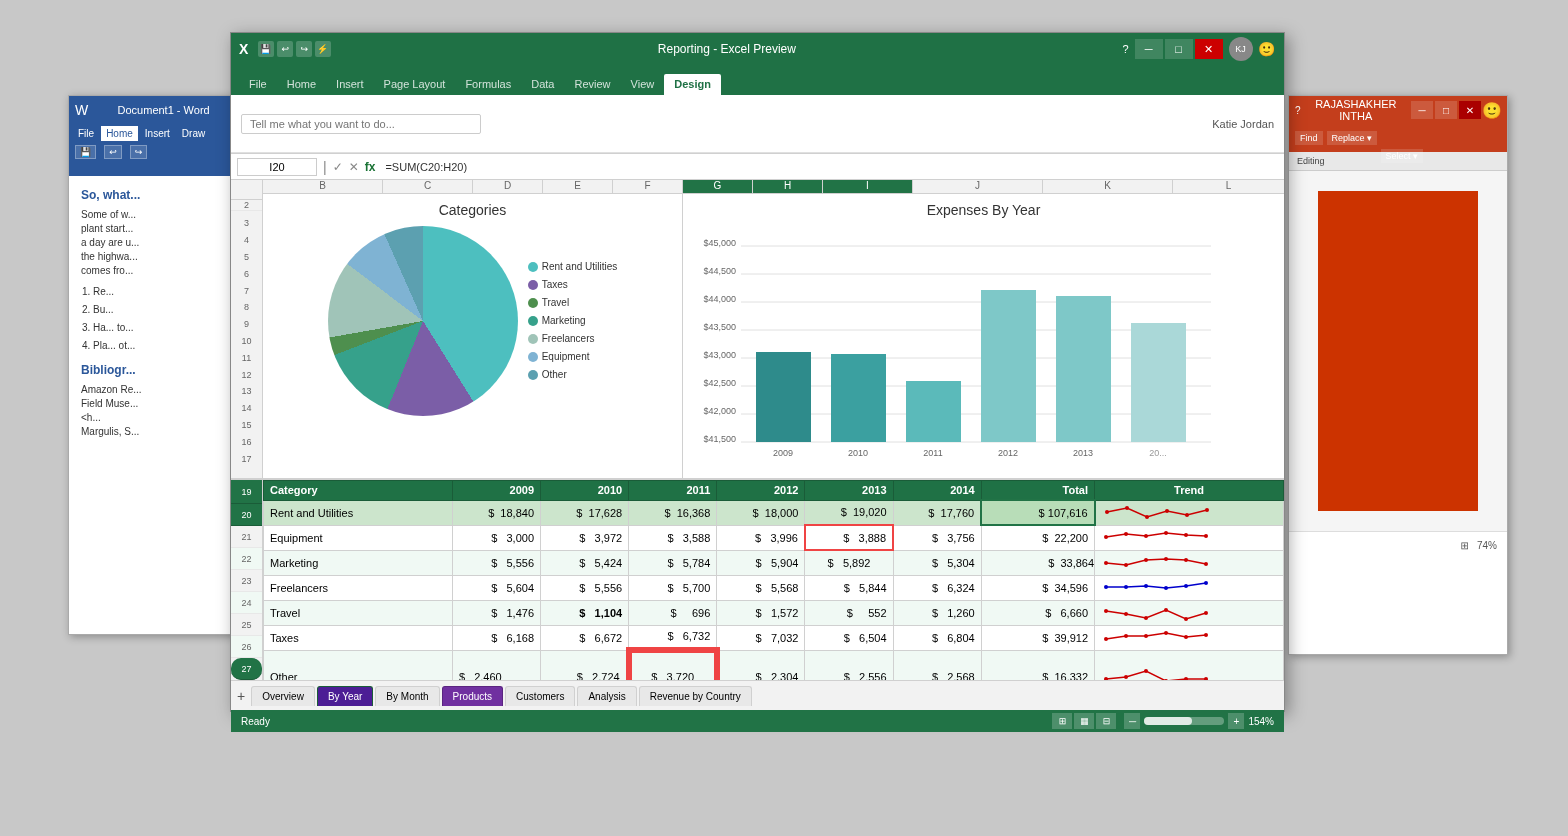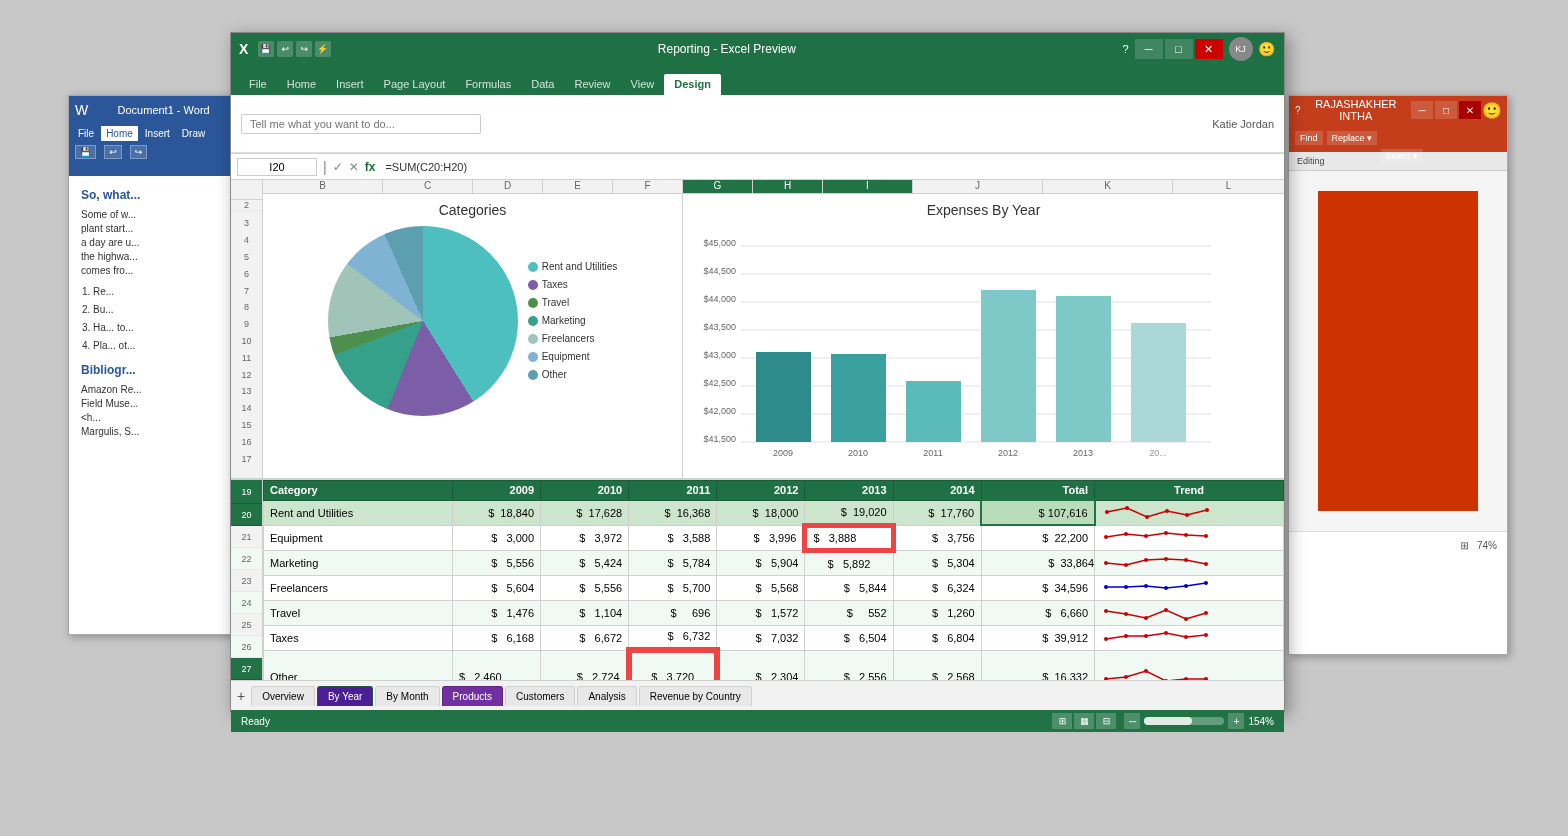--- a/index.html
+++ b/index.html
@@ -539,21 +539,21 @@
     <div style="display:flex;flex:1;overflow:hidden;">
       <div style="width:32px;background:#f2f2f2;border-right:1px solid #d0d0d0;flex-shrink:0;">
         <div style="height:24px;background:#217346;border-bottom:1px solid #1a5c38;display:flex;align-items:center;justify-content:center;font-size:9px;color:#fff;">19</div>
         <div style="height:22px;background:#217346;border-bottom:1px solid #1a5c38;display:flex;align-items:center;justify-content:center;font-size:9px;color:#fff;">20</div>
         <div style="height:22px;border-bottom:1px solid #e8e8e8;display:flex;align-items:center;justify-content:center;font-size:9px;color:#666;">21</div>
         <div style="height:22px;background:#f0f9f4;border-bottom:1px solid #e8e8e8;display:flex;align-items:center;justify-content:center;font-size:9px;color:#666;">22</div>
         <div style="height:22px;border-bottom:1px solid #e8e8e8;display:flex;align-items:center;justify-content:center;font-size:9px;color:#666;">23</div>
         <div style="height:22px;background:#f0f9f4;border-bottom:1px solid #e8e8e8;display:flex;align-items:center;justify-content:center;font-size:9px;color:#666;">24</div>
         <div style="height:22px;border-bottom:1px solid #e8e8e8;display:flex;align-items:center;justify-content:center;font-size:9px;color:#666;">25</div>
         <div style="height:22px;background:#f0f9f4;border-bottom:1px solid #e8e8e8;display:flex;align-items:center;justify-content:center;font-size:9px;color:#666;">26</div>
-        <div style="height:22px;background:#217346;border-bottom:1px solid #1a5c38;display:flex;align-items:center;justify-content:center;font-size:9px;color:#fff;">27</div>
+        <div style="height:22px;background:#217346;border-bottom:1px solid #1a5c38;display:flex;align-items:center;justify-content:center;font-size:9px;color:#fff;border-radius:10px;">27</div>
 
       </div>
       <div style="flex:1;overflow:hidden;">
         <table style="border-collapse:collapse;font-size:11px;table-layout:fixed;width:100%;">
 
           <thead>
             <tr style="background:#1f7145;">
               <th style="width:150px;padding:3px 6px;border:1px solid #1a5c38;color:#fff;text-align:left;font-weight:bold;">Category</th>
               <th style="width:70px;padding:3px 6px;border:1px solid #1a5c38;color:#fff;text-align:right;font-weight:bold;">2009</th>
               <th style="width:70px;padding:3px 6px;border:1px solid #1a5c38;color:#fff;text-align:right;font-weight:bold;">2010</th>
@@ -588,21 +588,21 @@
                 </svg>
               </td>
             </tr>
 
             <tr>
               <td style="padding:2px 6px;border:1px solid #d0d0d0;">Equipment</td>
               <td style="padding:2px 6px;border:1px solid #d0d0d0;text-align:right;">$&nbsp;&nbsp; 3,000</td>
               <td style="padding:2px 6px;border:1px solid #d0d0d0;text-align:right;">$&nbsp;&nbsp; 3,972</td>
               <td style="padding:2px 6px;border:1px solid #d0d0d0;text-align:right;">$&nbsp;&nbsp; 3,588</td>
               <td style="padding:2px 6px;border:1px solid #d0d0d0;text-align:right;">$&nbsp;&nbsp; 3,996</td>
-              <td style="padding:2px 6px;border:5px solid #ef4444;">$&nbsp;&nbsp; 3,888</td>
+              <td style="padding:2px 6px;border:2px solid #ef4444;text-align:right;">$&nbsp;&nbsp; 3,888</td>
               <td style="padding:2px 6px;border:1px solid #d0d0d0;text-align:right;">$&nbsp;&nbsp; 3,756</td>
               <td style="padding:2px 6px;border:1px solid #d0d0d0;text-align:right;">$&nbsp; 22,200</td>
               <td style="padding:2px 6px;border:1px solid #d0d0d0;">
                 <svg width="120" height="18">
                   <polyline points="5,9 25,6 45,8 65,5 85,7 105,8" fill="none" stroke="#c00" stroke-width="1.5"></polyline>
                   <circle cx="5" cy="9" r="2" fill="#c00"></circle>
                     <circle cx="25" cy="6" r="2" fill="#c00"></circle>
                   <circle cx="45" cy="8" r="2" fill="#c00"></circle>
                     <circle cx="65" cy="5" r="2" fill="#c00"></circle>
                   <circle cx="85" cy="7" r="2" fill="#c00"></circle>
@@ -651,21 +651,21 @@
                     <circle cx="65" cy="10" r="2" fill="#0000cc"></circle>
                   <circle cx="85" cy="8" r="2" fill="#0000cc"></circle>
                     <circle cx="105" cy="5" r="2" fill="#0000cc"></circle>
                 </svg>
               </td>
             </tr>
 
             <tr style="background:#f0f9f4;">
               <td style="padding:2px 6px;border:1px solid #d0d0d0;">Travel</td>
               <td style="padding:2px 6px;border:1px solid #d0d0d0;text-align:right;">$&nbsp;&nbsp; 1,476</td>
-              <td style="padding:2px 6px;border:1px solid #d0d0d0;text-align:right;">$&nbsp;&nbsp; 1,104</td>
+              <td style="padding:2px 6px;border:1px solid #d0d0d0;text-align:right;font-weight:bold;">$&nbsp;&nbsp; 1,104</td>
               <td style="padding:2px 6px;border:1px solid #d0d0d0;text-align:right;">$&nbsp;&nbsp;&nbsp;&nbsp; 696</td>
               <td style="padding:2px 6px;border:1px solid #d0d0d0;text-align:right;">$&nbsp;&nbsp; 1,572</td>
               <td style="padding:2px 6px;border:1px solid #d0d0d0;text-align:right;">$&nbsp;&nbsp;&nbsp;&nbsp; 552</td>
               <td style="padding:2px 6px;border:1px solid #d0d0d0;text-align:right;">$&nbsp;&nbsp; 1,260</td>
               <td style="padding:2px 6px;border:1px solid #d0d0d0;text-align:right;">$&nbsp;&nbsp; 6,660</td>
               <td style="padding:2px 6px;border:1px solid #d0d0d0;">
                 <svg width="120" height="18">
                   <polyline points="5,8 25,11 45,15 65,7 85,16 105,10" fill="none" stroke="#c00" stroke-width="1.5"></polyline>
                   <circle cx="5" cy="8" r="2" fill="#c00"></circle>
                     <circle cx="25" cy="11" r="2" fill="#c00"></circle>

